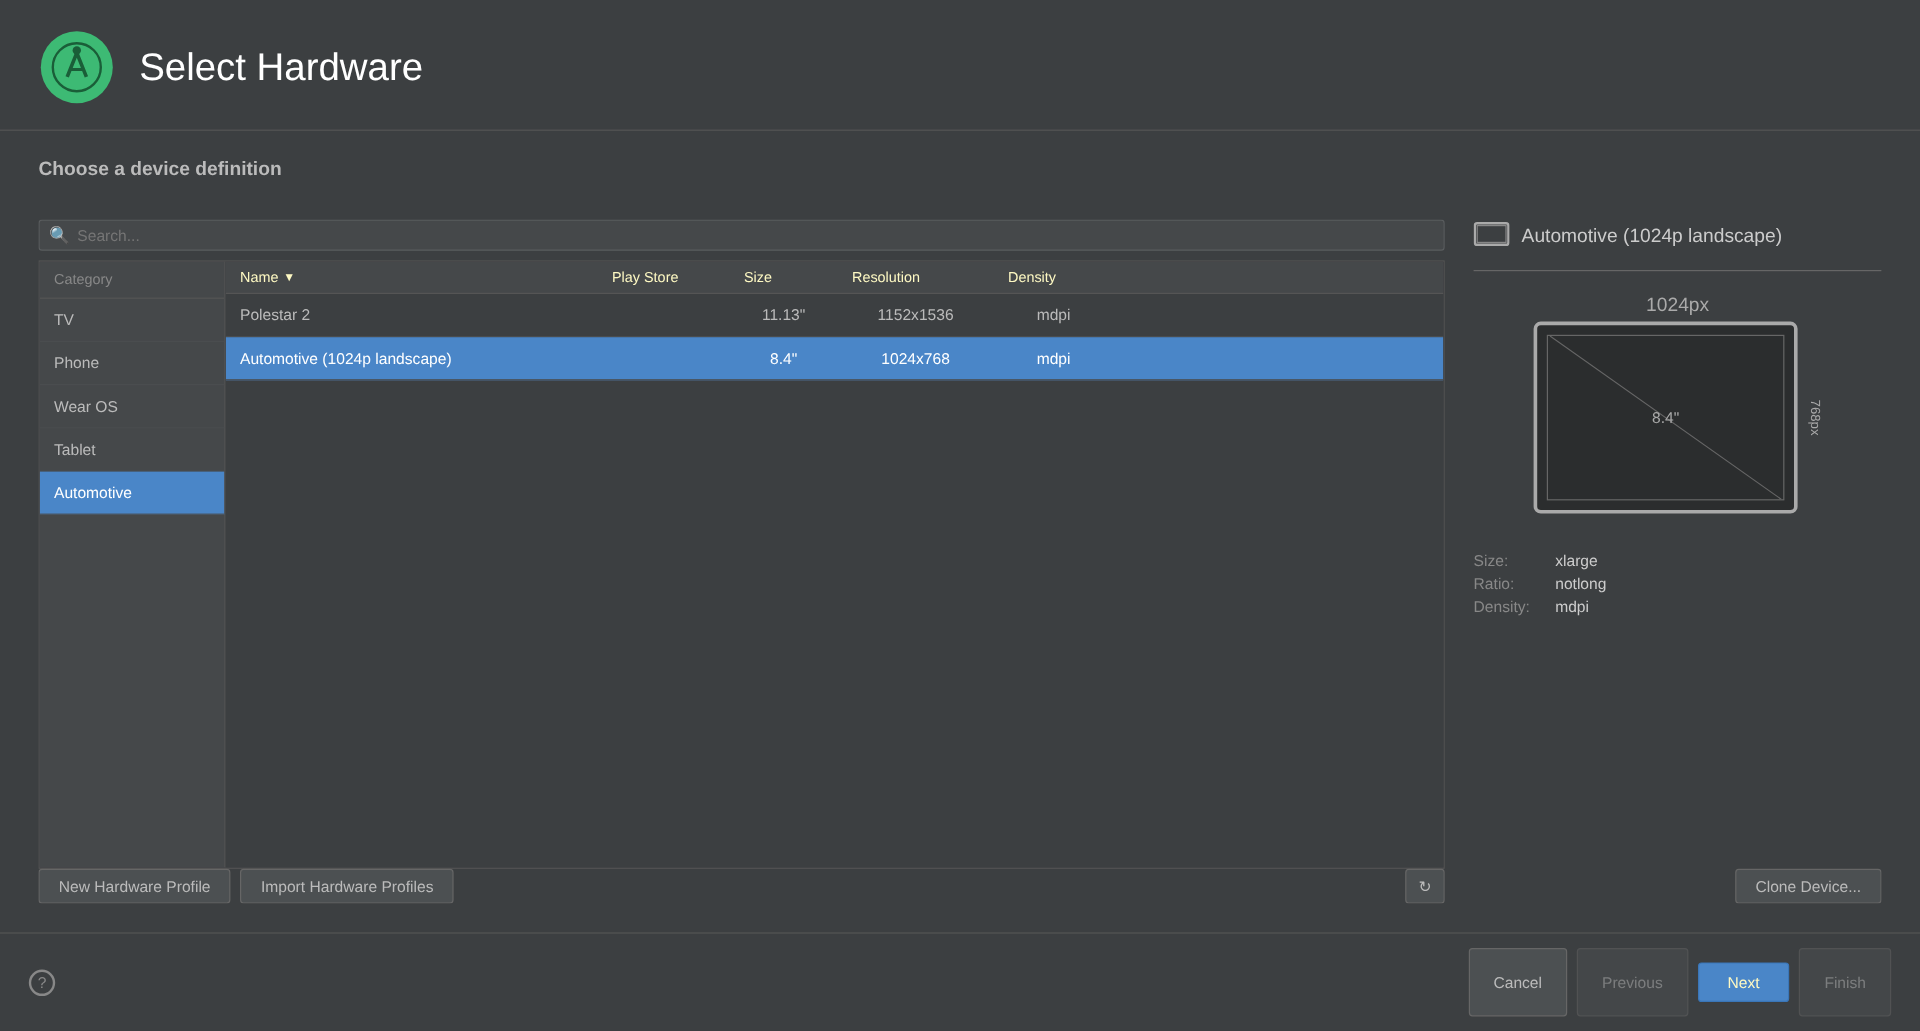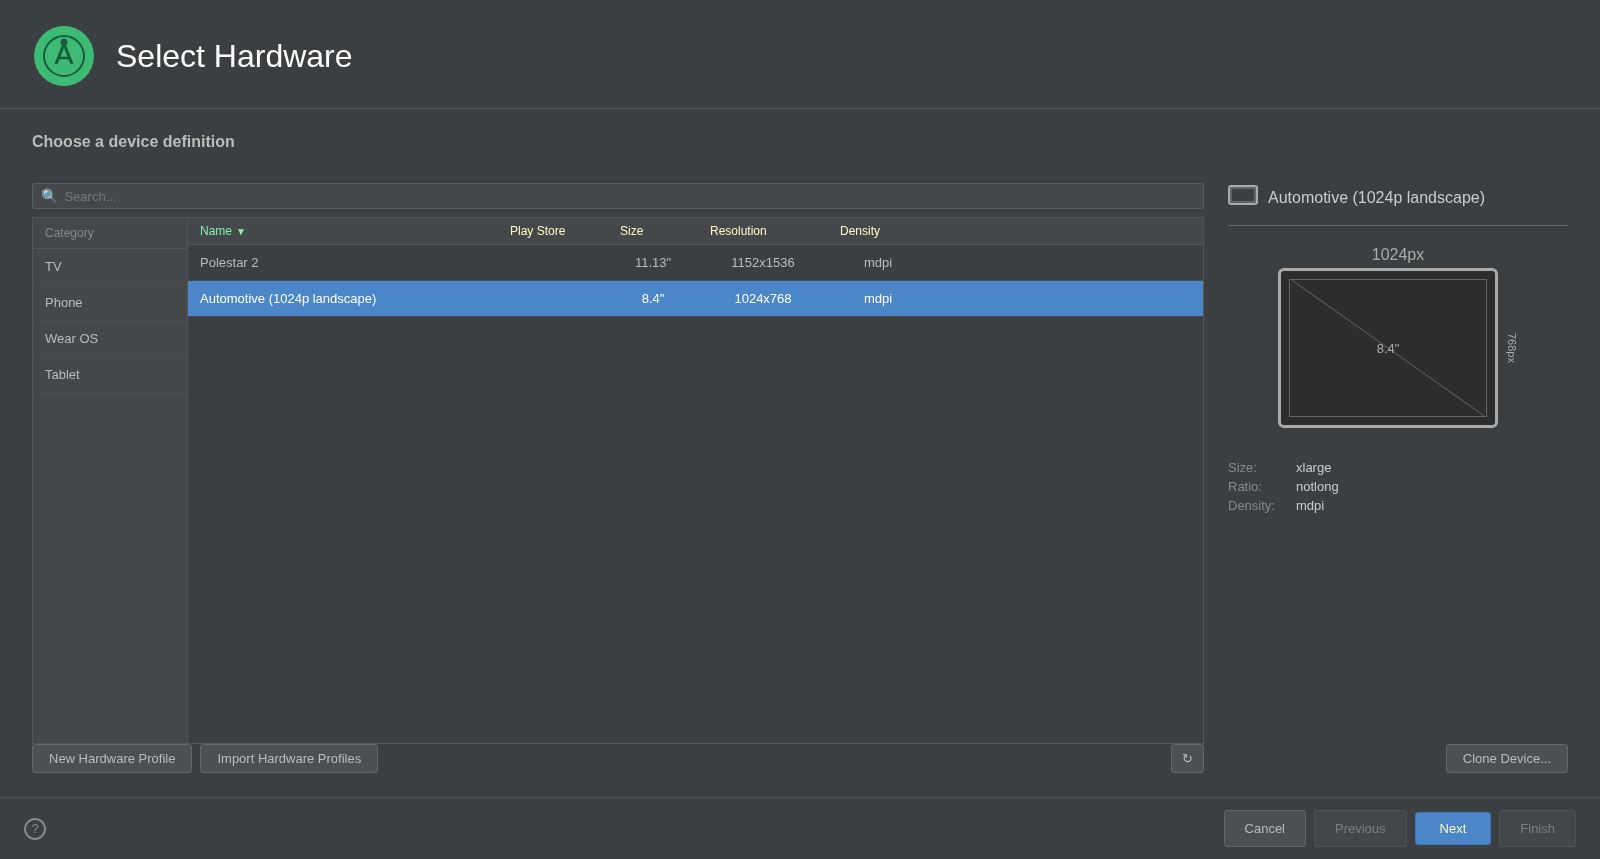--- a/index.html
+++ b/index.html
@@ -161,21 +161,21 @@
 
     .th {
       font-size: 12px;
       color: #fef9c3;
       display: flex;
       align-items: center;
     }
 
     .th.col-name {
       cursor: pointer;
-      color: #86efac;
+      color: #fef9c3;
     }
 
     .sort-arrow {
       margin-left: 4px;
       font-size: 10px;
     }
 
     .table-body {
       flex: 1;
       overflow-y: auto;
@@ -360,21 +360,21 @@
       background: #4a86c8;
       border: 1px solid #3a76b8;
       color: #fef9c3;
       padding: 8px 24px;
       border-radius: 3px;
       cursor: pointer;
       font-size: 13px;
     }
 
     .btn-footer {
-      padding: 10px 20px;
+      padding: 20px 20px;
       border-radius: 3px;
       border: 1px solid #666;
       background: #4c5052;
       color: #bbbbbb;
       cursor: pointer;
       font-size: 13px;
     }
 
     .btn-footer.disabled {
       opacity: 0.5;
@@ -432,20 +432,23 @@
               <span>TV</span>
             </div>
             <div class="category-item">
               <span>Phone</span>
             </div>
             <div class="category-item">
               <span>Wear OS</span>
             </div>
             <div class="category-item">
               <span>Tablet</span>
+            </div>
+            <div class="category-item active">
+              <span>Automotive</span>
             </div>
           </div>
 
           <div class="device-table">
 
             <div class="table-header">
               <div class="th col-name">
                 <span>Name</span>
                 <span class="sort-arrow">▼</span>
               </div>

